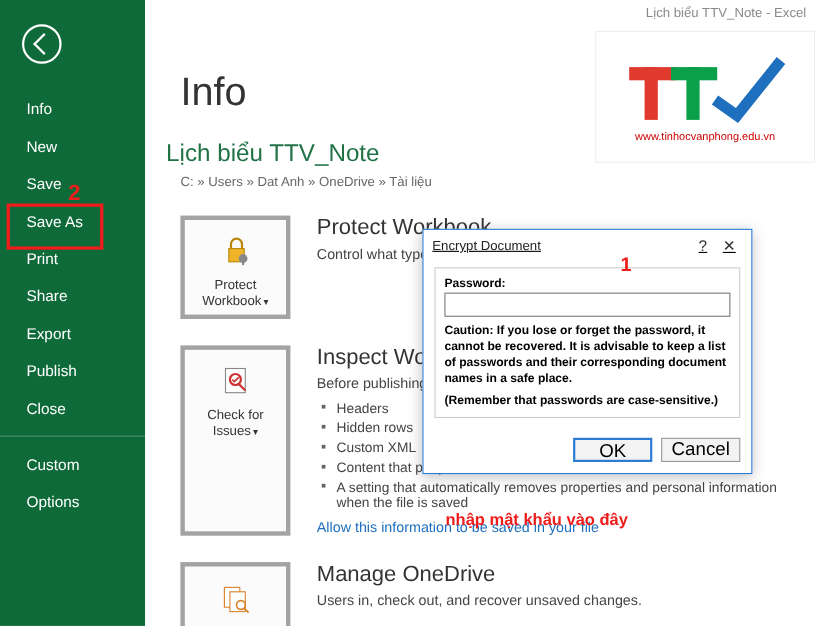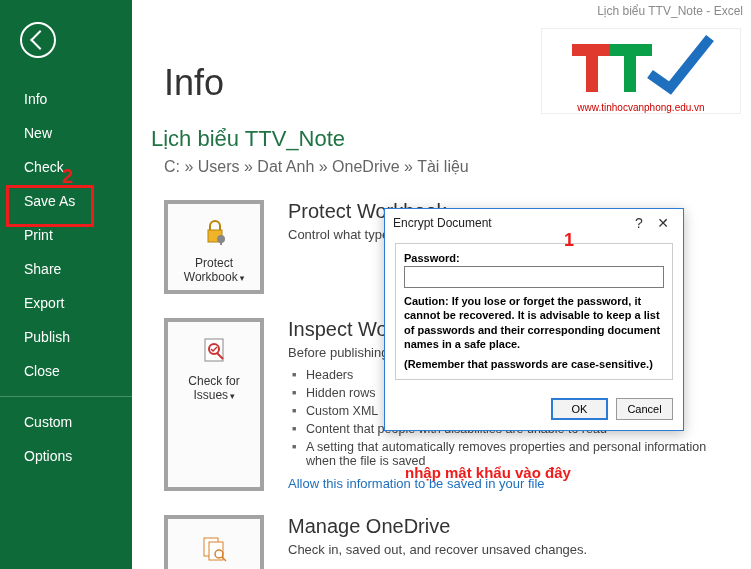--- a/index.html
+++ b/index.html
@@ -6,63 +6,63 @@
 body { width: 751px; height: 569px; overflow: hidden; background: #fff; position: relative; }
 .sidebar { position: absolute; left: 0; top: 0; width: 132px; height: 569px; background: #0e6a38; color: #fff; }
 .back-btn { width: 36px; height: 36px; border: 2px solid #fff; border-radius: 50%; display: flex; align-items: center; justify-content: center; margin: 22px 0 0 20px; cursor: pointer; }
 .back-arrow { width: 14px; height: 14px; border-left: 2px solid #fff; border-bottom: 2px solid #fff; transform: rotate(45deg); margin-left: 4px; }
 .sidebar-list { margin-top: 24px; }
 .sidebar-item { padding: 9px 0 9px 24px; font-size: 14px; cursor: pointer; }
 .sidebar-sep { height: 1px; background: rgba(255,255,255,0.25); margin: 8px 0; }
 .red-box { position: absolute; left: 6px; top: 185px; width: 88px; height: 42px; border: 3px solid #ef1c1c; }
 .red-two { position: absolute; left: 62px; top: 165px; color: #ef1c1c; font-size: 20px; font-weight: bold; }
 .main { position: absolute; left: 132px; top: 0; right: 0; height: 569px; background: #fff; }
-.topbar { height: 22px; background: #fff; color: #8a8a8a; font-size: 12px; text-align: right; padding-right: 8px; padding-top: 4px; }
+.topbar { height: 22px; background: #fff; color: #8a8a8a; font-size: 12px; text-align: right; padding-right: 18px; padding-top: 4px; }
 .page-title { font-size: 36px; font-weight: 300; color: #333; margin: 40px 0 0 32px; }
 .doc-name { color: #217346; font-size: 22px; margin: 22px 0 0 19px; }
-.breadcrumb { color: #666; font-size: 16px; margin: 6px 0 0 32px; }
+.breadcrumb { color: #666; font-size: 12px; margin: 6px 0 0 32px; }
 .section { display: flex; margin: 24px 0 0 32px; gap: 24px; }
 .tile { width: 100px; text-align: center; border: 4px solid #a3a3a3; background: #fbfbfb; padding: 10px 4px 6px; font-size: 12px; color: #333; }
 .tile .icon { height: 36px; display: flex; align-items: center; justify-content: center; margin-bottom: 6px; }
 .tile .drop { font-size: 9px; margin-left: 2px; }
 .section-body { flex: 1; padding-right: 12px; }
 .section-body h2 { font-size: 20px; font-weight: 400; color: #333; margin-bottom: 4px; }
 .section-body .sub { font-size: 13px; color: #444; margin-bottom: 6px; }
 .bullets { list-style: none; margin-left: 0; }
 .bullets li { font-size: 12.5px; color: #444; padding: 2px 0 2px 18px; position: relative; }
 .bullets li::before { content: "■"; font-size: 7px; position: absolute; left: 4px; top: 5px; color: #666; }
 .link { color: #1e6fbd; font-size: 13px; margin-top: 6px; display: block; cursor: pointer; }
-.logo-area { position: absolute; right: 10px; top: 28px; width: 200px; height: 86px; border: 1px solid #eee; display: flex; flex-direction: column; align-items: center; justify-content: center; font-size: 10px; color: #c00; background: #fff; }
+.logo-area { position: absolute; right: 10px; top: 28px; width: 200px; height: 120px; border: 1px solid #eee; display: flex; flex-direction: column; align-items: center; justify-content: center; font-size: 10px; color: #c00; background: #fff; }
 .logo-url { color: #c00; font-size: 10px; margin-top: 2px; }
 .dialog { position: absolute; left: 384px; top: 208px; width: 300px; background: #fff; border: 1px solid #2c7cd6; box-shadow: 0 3px 12px rgba(0,0,0,0.25); font-size: 12px; }
-.dlg-title { display: flex; align-items: center; padding: 6px 8px; }
+.dlg-title { display: flex; align-items: center; padding: 6px 8px; text-decoration: underline; }
 .dlg-title .t { flex: 1; font-size: 12px; color: #222; }
 .dlg-title .q, .dlg-title .x { width: 24px; text-align: center; font-size: 14px; color: #333; cursor: pointer; }
 .dlg-group { margin: 6px 10px 10px; border: 1px solid #ccc; padding: 8px; position: relative; }
 .dlg-legend { position: absolute; top: -8px; left: 6px; background: #fff; padding: 0 4px; font-size: 11px; font-weight: bold; }
 .red-one { position: absolute; top: -14px; left: 168px; color: #ef1c1c; font-size: 18px; font-weight: bold; }
 .pw-label { font-size: 11px; font-weight: bold; margin-bottom: 2px; display: block; }
 .pw-input { width: 100%; height: 22px; border: 1px solid #7a7a7a; padding: 0 4px; font-size: 12px; }
 .pw-overlay { position: absolute; left: 20px; top: 255px; color: #ef1c1c; font-size: 15px; font-weight: bold; pointer-events: none; }
 .caution { font-size: 11px; font-weight: bold; margin-top: 6px; line-height: 1.3; }
 .dlg-btns { display: flex; justify-content: flex-end; gap: 8px; padding: 8px 10px 10px; }
-.btn { width: 57px; height: 22px; border: 1px solid #999; background: #f3f3f3; font-size: 11px; cursor: pointer; }
+.btn { width: 72px; height: 22px; border: 1px solid #999; background: #f3f3f3; font-size: 17px; cursor: pointer; }
 .btn.ok { border: 2px solid #2c7cd6; }
 </style>
 </head>
 <body>
 
 <div class="sidebar">
   <div class="back-btn">
     <div class="back-arrow"></div>
   </div>
   <div class="sidebar-list">
     <div class="sidebar-item">Info</div>
     <div class="sidebar-item">New</div>
-    <div class="sidebar-item">Check</div>
+    <div class="sidebar-item">Save</div>
     <div class="sidebar-item">Save As</div>
     <div class="sidebar-item">Print</div>
     <div class="sidebar-item">Share</div>
     <div class="sidebar-item">Export</div>
     <div class="sidebar-item">Publish</div>
     <div class="sidebar-item">Close</div>
     <div class="sidebar-sep"></div>
     <div class="sidebar-item">Custom</div>
     <div class="sidebar-item">Options</div>
   </div>
@@ -140,21 +140,21 @@
             <rect x="5" y="6" width="14" height="18" fill="#fff" stroke="#d9822b"></rect>
             <rect x="10" y="10" width="14" height="18" fill="#fff" stroke="#d9822b"></rect>
             <circle cx="20" cy="22" r="4" fill="none" stroke="#d9822b" stroke-width="1.5"></circle>
             <line x1="23" y1="25" x2="27" y2="29" stroke="#d9822b" stroke-width="1.5"></line>
           </svg>
       </div>
       <span>Manage</span>
     </div>
     <div class="section-body">
       <h2>Manage OneDrive</h2>
-      <div class="sub">Check in, saved out, and recover unsaved changes.</div>
+      <div class="sub">Users in, check out, and recover unsaved changes.</div>
     </div>
   </div>
 </div>
 
 <div class="dialog">
   <div class="dlg-title">
     <span class="t">Encrypt Document</span>
     <span class="q">?</span>
     <span class="x">✕</span>
   </div>

